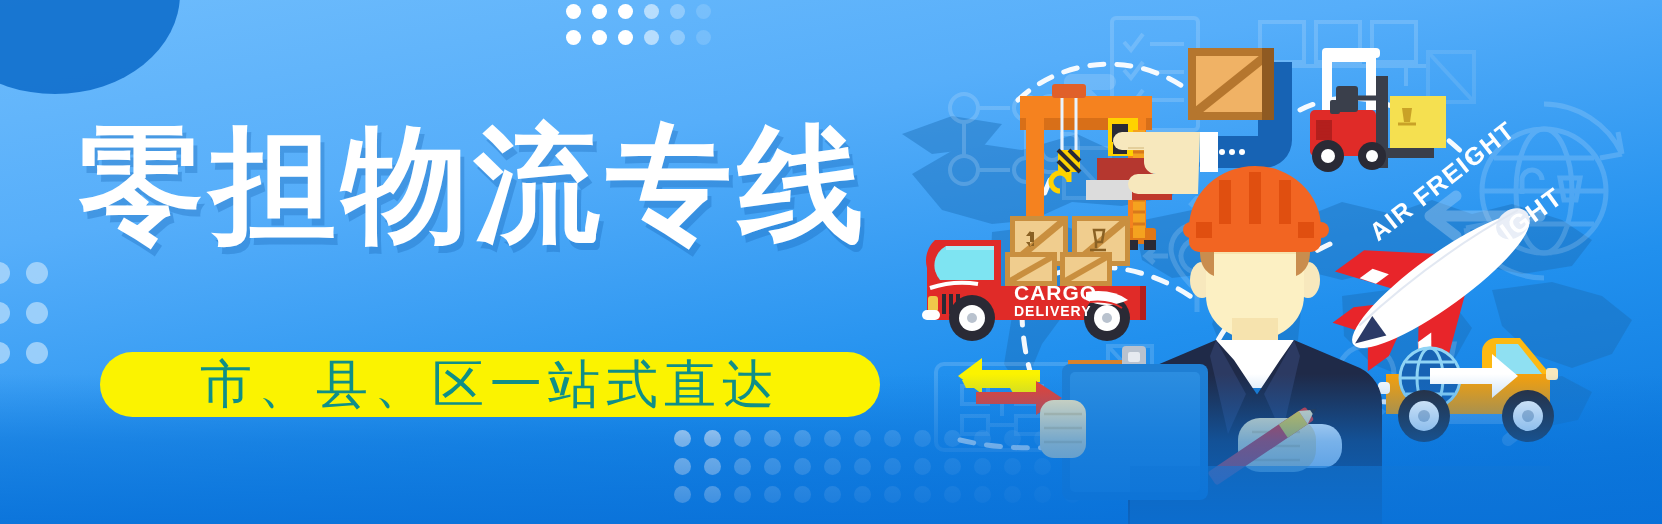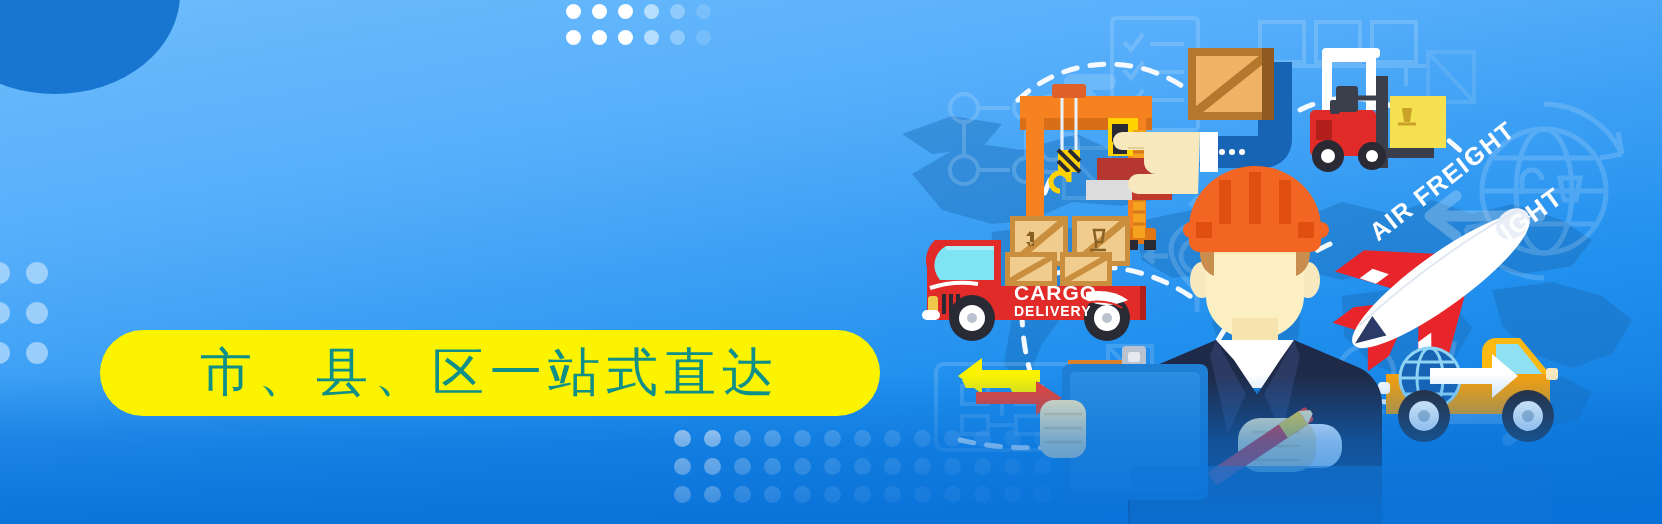--- a/index.html
+++ b/index.html
@@ -58,22 +58,22 @@
     font-weight:bold;
     font-size:126px;
     line-height:1.08;
     color:#ffffff;
     letter-spacing:6px;
     white-space:nowrap;
     text-shadow:4px 7px 0 rgba(20,95,175,.30);
   }
 
   .subtitle-pill {
-    position:absolute; left:100px; top:330px;
-    width:780px; height:86px;
+    position:absolute; left:100px; top:352px;
+    width:780px; height:65px;
     background:#fbf300;
     border-radius:44px;
     display:flex; align-items:center; justify-content:center;
   }
   .subtitle-text {
     font-family:"Liberation Serif", serif;
     font-size:52px;
     font-weight:normal;
     color:#0f8f88;
     letter-spacing:6px;
@@ -567,18 +567,21 @@
           <path d="M1320 437 l6 3 l-6 3 z" fill="#2a2a35"></path>
         </g>
       </g>
 
       <rect x="1130" y="466" width="420" height="58" fill="#1f7fd4" opacity=".55"></rect>
     </g>
   </svg>
 
   <div class="bg-bottom-band"></div>
 
+  <div class="text-block">
+    <div class="headline">零担物流专线</div>
+  </div>
 
   <div class="subtitle-pill">
     <span class="subtitle-text">市、县、区一站式直达</span>
   </div>
 
 </div>
 
 </body></html>

